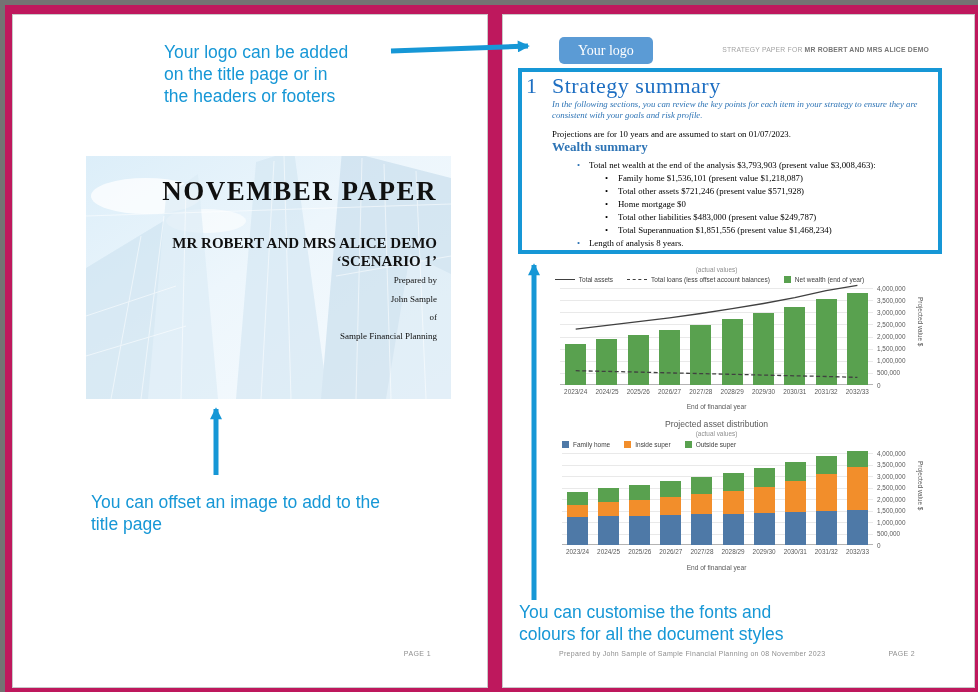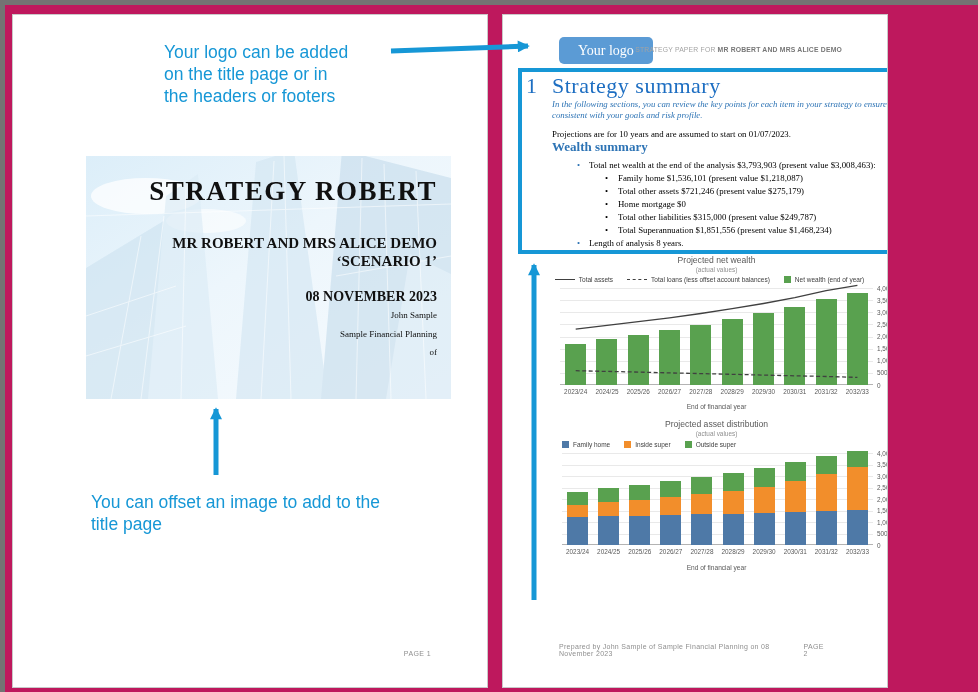--- a/index.html
+++ b/index.html
@@ -4,21 +4,21 @@
 <style>
   :root{
     --accent:#1697d6;
     --heading-blue:#1d6ec2;
     --subheading-blue:#2e74b5;
   }
   html,body{margin:0;padding:0;background:#d9d9d9;}
   .frame{position:relative;width:974px;height:688px;background:#be185d;border:5px solid #737373;overflow:hidden;font-family:"Liberation Sans",sans-serif;}
   .page{position:absolute;background:#fff;border:1px solid #c9c9c9;box-sizing:border-box;overflow:hidden;}
   .page-left{left:7px;top:9px;width:476px;height:674px;}
-  .page-right{left:497px;top:9px;width:386px;height:674px;}
+  .page-right{left:497px;top:9px;width:473px;height:674px;}
 
   
   .note{position:absolute;font-size:17.5px;line-height:22px;color:var(--accent);white-space:pre-line;}
   .note-logo{left:151px;top:26px;}
   .note-image{left:78px;top:476px;}
   .note-styles{left:16px;top:586px;}
 
   
   .cover{position:absolute;left:73px;top:141px;width:365px;height:243px;overflow:hidden;}
   .cover-bg{position:absolute;inset:0;width:100%;height:100%;}
@@ -128,27 +128,27 @@
           <line x1="270" y1="243" x2="276" y2="2"></line>
           <line x1="305" y1="243" x2="298" y2="8"></line>
           <line x1="340" y1="243" x2="330" y2="15"></line>
           <line x1="252,0" y1="60" x2="365" y2="48"></line>
           <line x1="250" y1="120" x2="365" y2="100"></line>
           <line x1="0" y1="160" x2="90" y2="130"></line>
           <line x1="0" y1="200" x2="100" y2="170"></line>
         </g>
       </svg>
       <div class="cover-text">
-        <div class="cover-title">STRATEGY ROBERT</div>
+        <div class="cover-title">NOVEMBER PAPER</div>
         <div class="cover-client">MR ROBERT AND MRS ALICE DEMO</div>
         <div class="cover-scenario">‘SCENARIO 1’</div>
-        <div class="cover-date">08 NOVEMBER 2023</div>
+        <div class="cover-small">Prepared by</div>
         <div class="cover-small">John Sample</div>
+        <div class="cover-small">of</div>
         <div class="cover-small">Sample Financial Planning</div>
-        <div class="cover-small">of</div>
       </div>
     </div>
 
     <div class="note note-image">You can offset an image to add to the
 title page</div>
     <div class="pagefoot pf1">PAGE 1</div>
   </div>
 
   <div class="page page-right">
     <div class="logo-pill">Your logo</div>
@@ -157,30 +157,29 @@
     <div class="summary-box">
       <div class="sec-head">
         <span class="sec-num">1</span><span class="sec-title">Strategy summary</span>
       </div>
       <div class="sec-intro">In the following sections, you can review the key points for each item in your strategy to ensure they are consistent with your goals and risk profile.</div>
       <div class="sec-proj">Projections are for 10 years and are assumed to start on 01/07/2023.</div>
       <div class="sec-wealth">Wealth summary</div>
       <ul id="bullets">
           <li class="l1">Total net wealth at the end of the analysis $3,793,903 (present value $3,008,463):</li>
           <li class="l2">Family home $1,536,101 (present value $1,218,087)</li>
-          <li class="l2">Total other assets $721,246 (present value $275,179)</li>
+          <li class="l2">Total other assets $721,246 (present value $571,928)</li>
           <li class="l2">Home mortgage $0</li>
-          <li class="l2">Total other liabilities $315,000 (present value $249,787)</li>
+          <li class="l2">Total other liabilities $483,000 (present value $249,787)</li>
           <li class="l2">Total Superannuation $1,851,556 (present value $1,468,234)</li>
           <li class="l1">Length of analysis 8 years.</li>
         </ul>
     </div>
 
     <div class="chart" id="chart1">
-      <div class="c-title">Projected net wealth</div>
       <div class="c-sub">(actual values)</div>
       <div class="c-legend" id="legend1">
           <div class="leg-item">
             <span class="sw-line"></span>
             <span class="leg-label">Total assets</span>
           </div>
           <div class="leg-item">
             <span class="sw-line dashed"></span>
             <span class="leg-label">Total loans (less offset account balances)</span>
           </div>
@@ -319,20 +318,22 @@
           <div class="cat" style="left: 155.5px; width: 31.1px;">2028/29</div>
           <div class="cat" style="left: 186.6px; width: 31.1px;">2029/30</div>
           <div class="cat" style="left: 217.7px; width: 31.1px;">2030/31</div>
           <div class="cat" style="left: 248.8px; width: 31.1px;">2031/32</div>
           <div class="cat" style="left: 279.9px; width: 31.1px;">2032/33</div>
         </div>
       <div class="c-xlabel" id="xlabel2">End of financial year</div>
       <div class="c-ylabel" id="ylabel2">Projected value $</div>
     </div>
 
+    <div class="note note-styles">You can customise the fonts and
+colours for all the document styles</div>
     <div class="p2-footer">
       <span>Prepared by John Sample of Sample Financial Planning on 08 November 2023</span>
       <span>PAGE 2</span>
     </div>
   </div>
 
   <svg class="overlay" width="974" height="688" viewBox="0 0 974 688">
     <defs>
       <marker id="ah" viewBox="0 0 10 10" refX="8.5" refY="5" markerUnits="userSpaceOnUse" markerWidth="13" markerHeight="12" orient="auto">
         <path d="M0,0 L10,5 L0,10 z" fill="#1697d6"></path>

